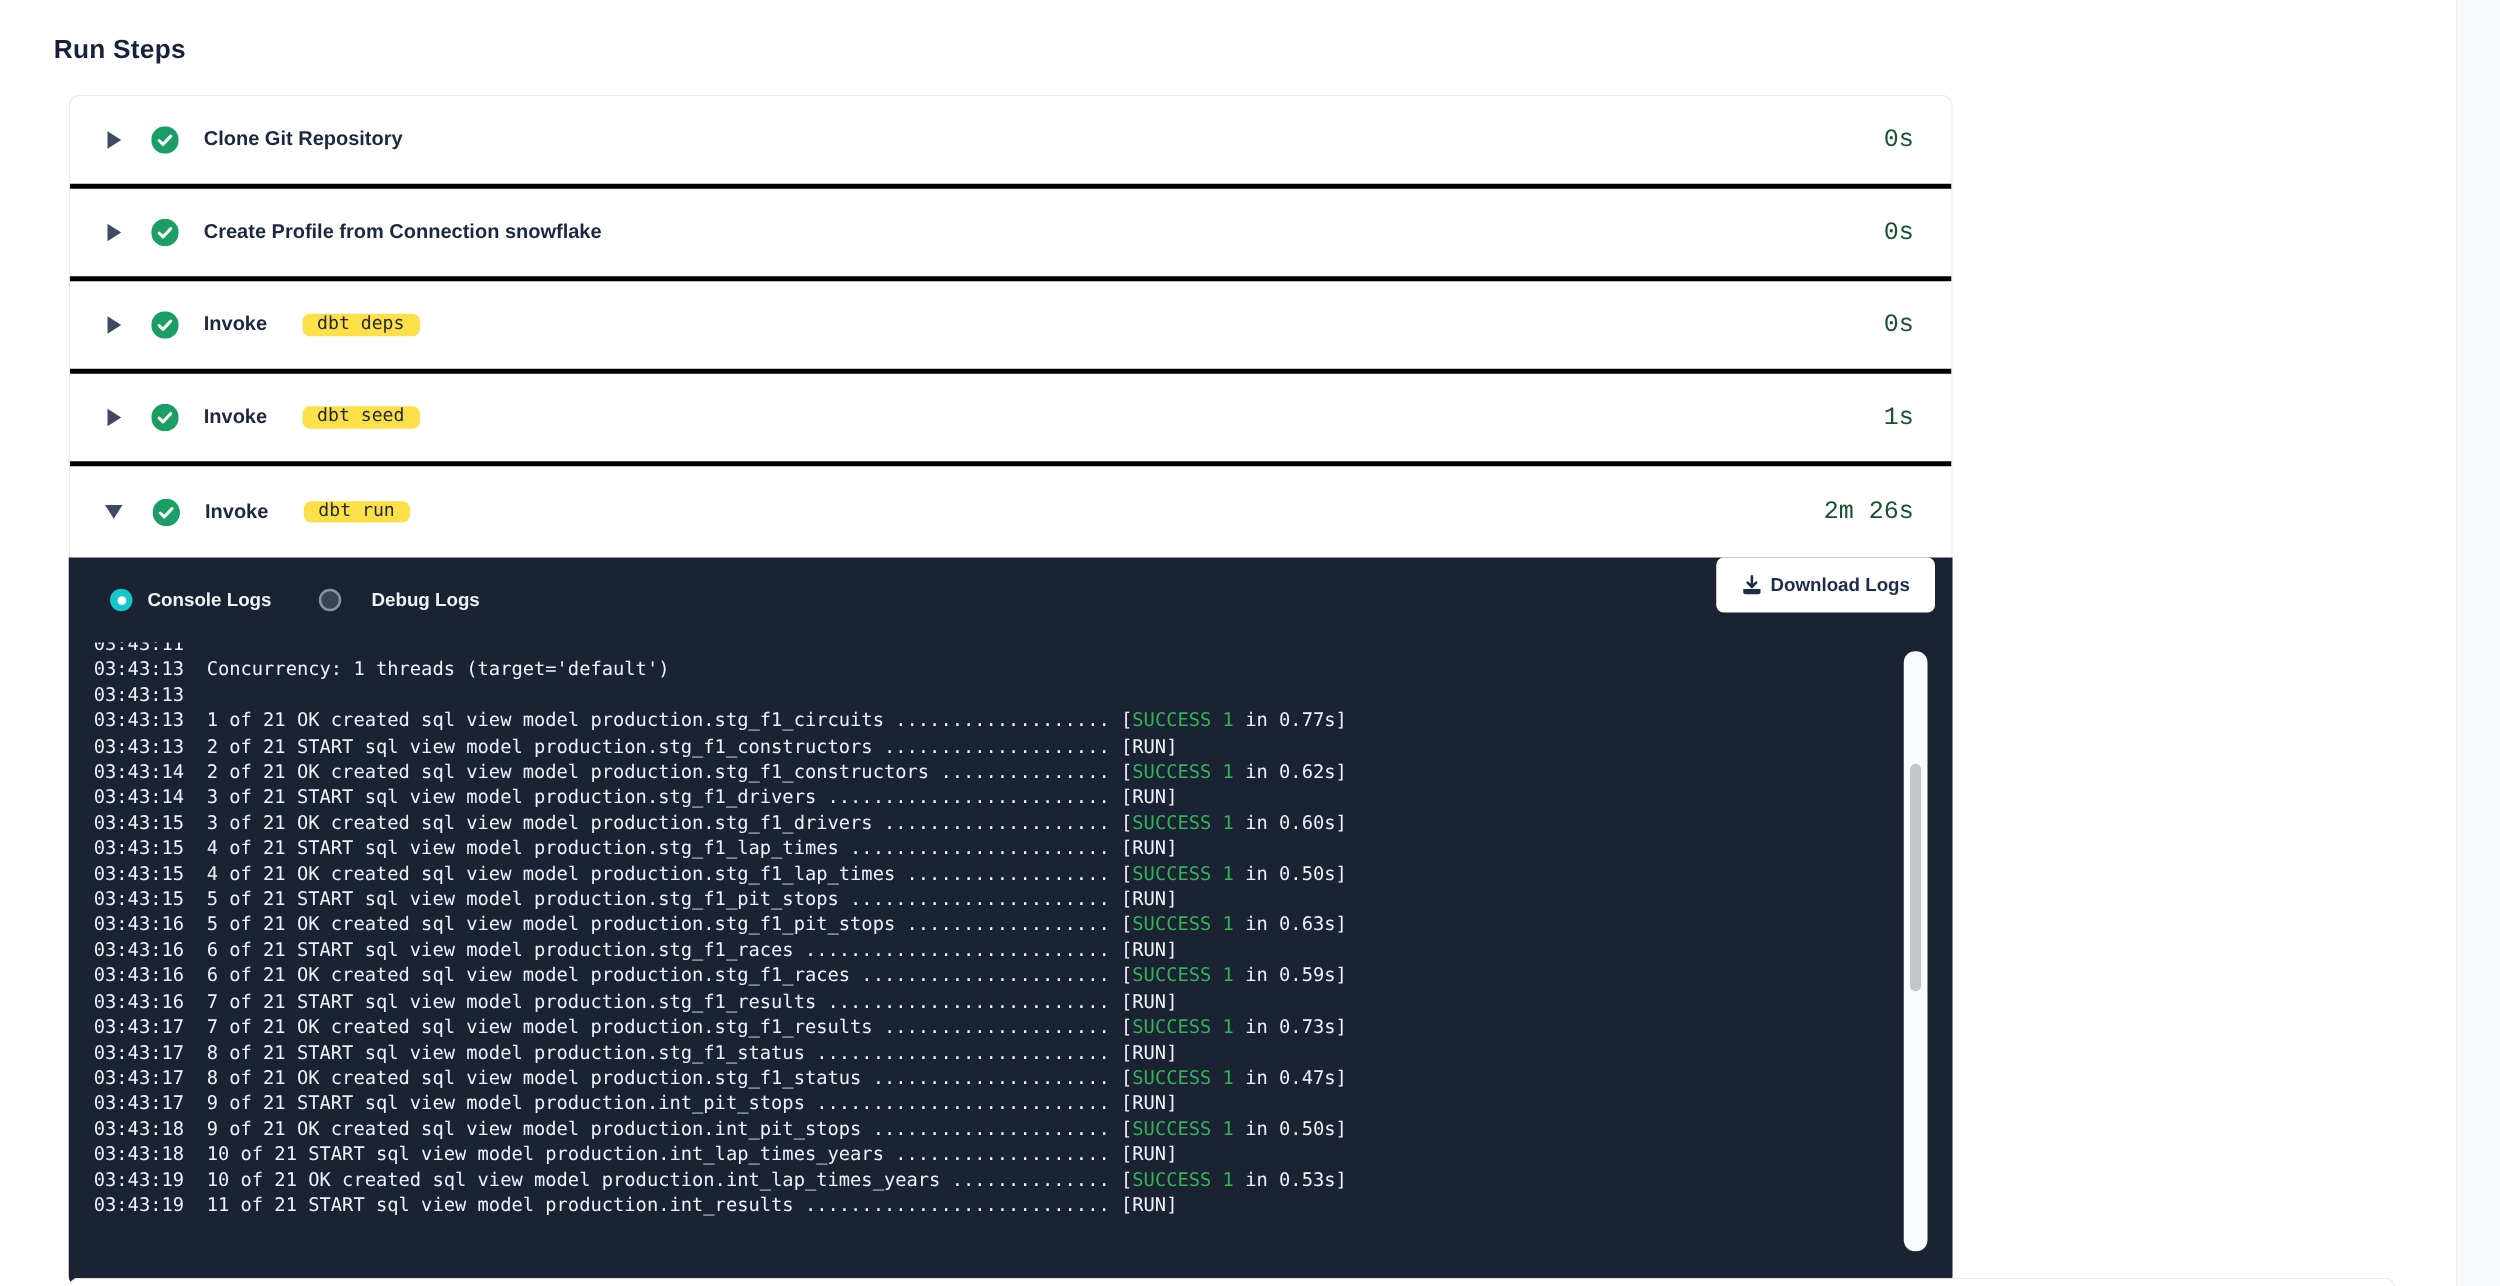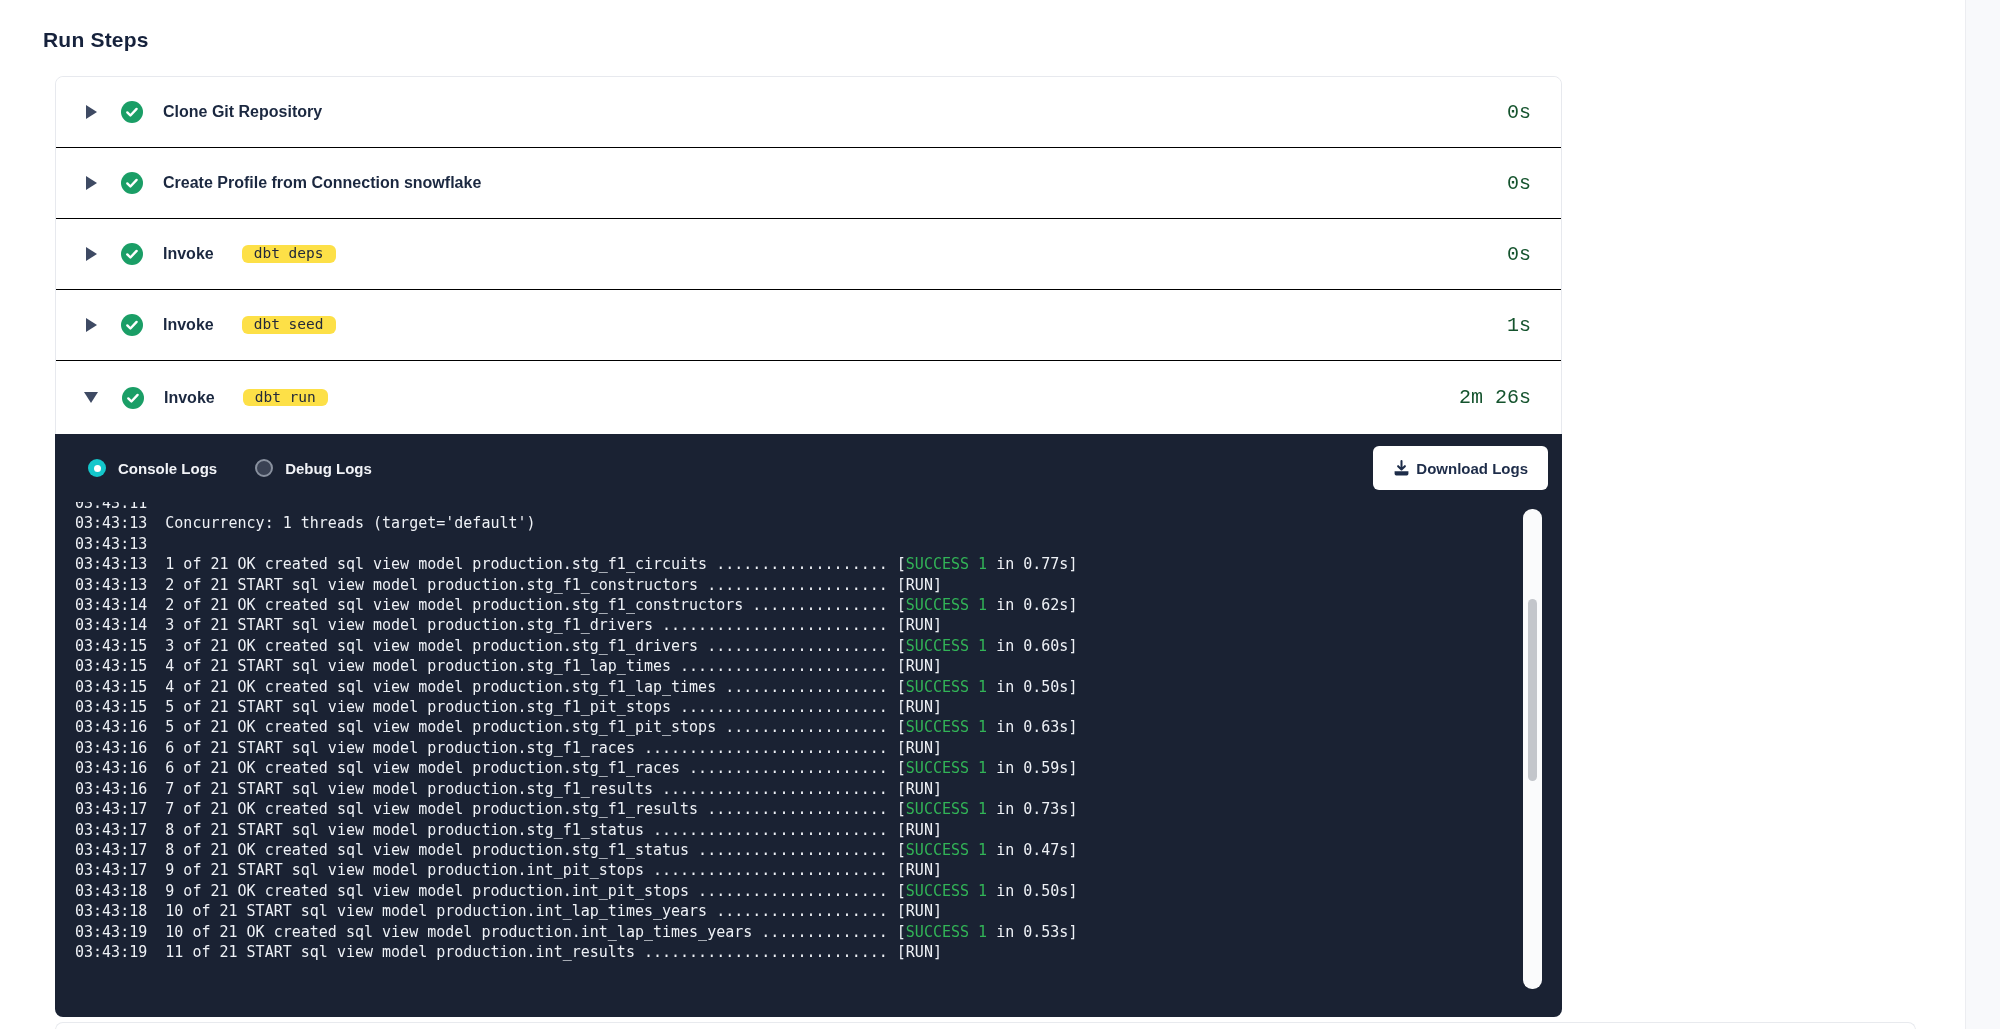--- a/index.html
+++ b/index.html
@@ -18,21 +18,21 @@
   }
   .card{
     position:absolute;left:55px;top:76px;width:1507px;
     background:#fff;border:1px solid #e7e9ee;border-radius:8px;
     box-sizing:border-box;
   }
   .step-row{
     display:flex;align-items:center;height:70px;padding:0 30px;
     background:#fff;
   }
-  .step-row + .step-row{border-top:1px solid #000000;}
+  .step-row + .step-row{border-top:4px solid #000000;}
   .step-row.expanded{height:73px;}
   .step-row:first-child{border-radius:8px 8px 0 0;}
   .chevron{width:0;height:0;flex:none;}
   .chevron.right{
     border-left:11px solid #3e4a63;
     border-top:7px solid transparent;border-bottom:7px solid transparent;
     margin-right:2px;
   }
   .chevron.down{
     border-top:11px solid #3e4a63;
@@ -47,32 +47,32 @@
     padding:0 12px;border-radius:6px;line-height:1.2;
   }
   .step-duration{margin-left:auto;font-size:20px;color:#14532d;font-family:Liberation Mono, monospace;}
   .log-panel{
     position:relative;
     margin:0 -1px -1px -1px;
     height:583px;background:#1a2233;border-radius:0 0 8px 8px;
     box-sizing:border-box;
   }
   .log-toolbar{
-    display:flex;align-items:center;height:68px;padding:0 14px 0 33px;
+    display:flex;height:68px;padding:0 14px 0 33px;
   }
   .radio-opt{display:flex;align-items:center;cursor:pointer;}
   .radio{width:18px;height:18px;border-radius:50%;position:relative;flex:none;box-sizing:border-box;}
   .radio.checked{background:#14c7cb;}
   .radio.checked::after{
     content:"";position:absolute;left:5.5px;top:5.5px;width:7px;height:7px;
     border-radius:50%;background:#ffffff;
   }
   .radio.unchecked{background:#3a4254;border:2px solid #89919f;}
   .opt-label{color:#f1f3f7;font-weight:700;font-size:15px;margin-left:12px;}
-  .radio-opt + .radio-opt{margin-left:38px;}
+  .radio-opt + .radio-opt{margin-left:38px;gap:12px;}
   .download-btn{
     margin-left:auto;height:44px;padding:0 20px;
     background:#ffffff;color:#1d2c49;border:none;border-radius:6px;
     font-family:"Liberation Sans",sans-serif;font-size:15px;font-weight:600;
     display:flex;align-items:center;gap:6px;cursor:pointer;
   }
   .log-area{
     position:relative;margin-left:20px;height:515px;overflow:hidden;
   }
   .log-lines{margin-top:-9px;}

